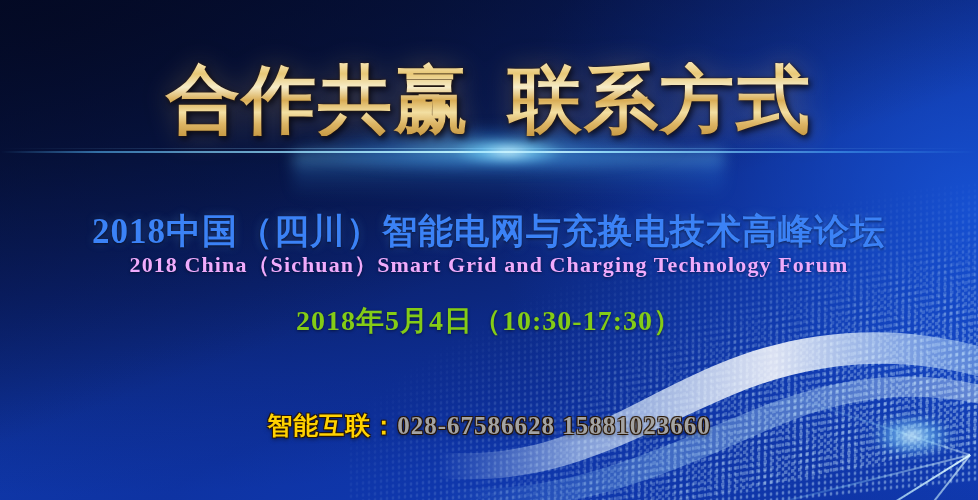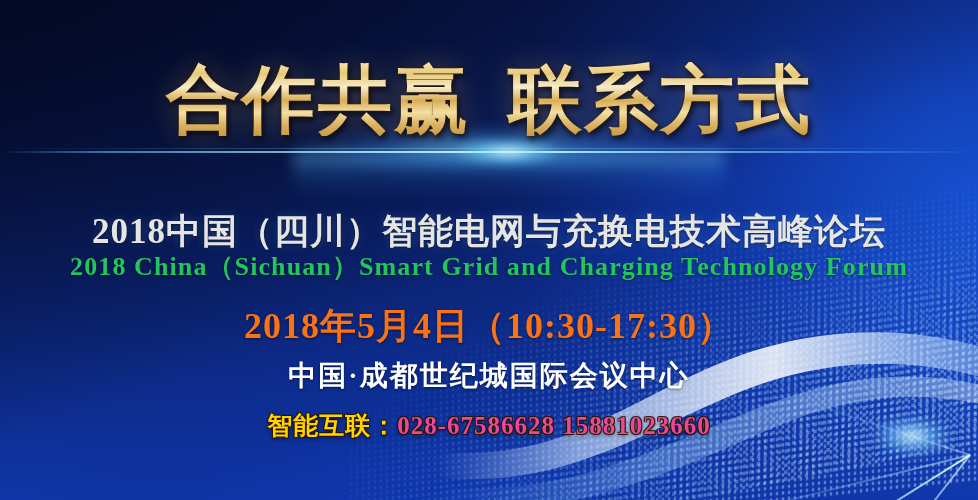--- a/index.html
+++ b/index.html
@@ -132,45 +132,45 @@
       drop-shadow(0 0 1px rgba(60,30,0,.85))
       drop-shadow(2px 3px 3px rgba(0,0,10,.75))
       drop-shadow(0 0 14px rgba(255,200,90,.22));
   }
   .headline .gap { display: inline-block; width: 38px; }
 
   
   .title-cn {
     position: absolute; left: 0; right: 0; top: 213px;
     text-align: center;
-    color: #e5e5e5;
+    color: #3b82f6;
     font-weight: 700;
     font-size: 35px;
     line-height: 1.06;
     letter-spacing: 1px;
     white-space: nowrap;
     text-shadow: 0 1px 3px rgba(0,0,0,.55), 0 0 10px rgba(120,190,255,.25);
   }
   .title-en {
     position: absolute; left: 0; right: 0; top: 253px;
     text-align: center;
-    color: #22c55e;
-    font-weight: 700;
-    font-size: 26px;
+    color: #f0abfc;
+    font-weight: 700;
+    font-size: 22px;
     line-height: 1.1;
     letter-spacing: 1.1px;
     white-space: nowrap;
     text-shadow: 0 1px 3px rgba(0,0,0,.5);
   }
   .line-date {
     position: absolute; left: 0; right: 0; top: 302px;
     text-align: center;
-    color: #f97316;
-    font-weight: 700;
-    font-size: 36px;
+    color: #84cc16;
+    font-weight: 700;
+    font-size: 28px;
     letter-spacing: 1px;
     white-space: nowrap;
     text-shadow: 0 1px 3px rgba(0,0,0,.5);
   }
   .line-venue {
     position: absolute; left: 0; right: 0; top: 357px;
     text-align: center;
     color: #ffffff;
     font-weight: 700;
     font-size: 28px;
@@ -186,21 +186,21 @@
     letter-spacing: 1px;
     white-space: nowrap;
     color: #ffd200;
     text-shadow:
       -1px -1px 0 rgba(40,20,0,.85),
        1px -1px 0 rgba(40,20,0,.85),
       -1px  1px 0 rgba(40,20,0,.85),
        1px  1px 0 rgba(40,20,0,.85),
        0 2px 4px rgba(0,0,0,.6);
   }
-  .line-contact .phones { color: #ec4899; }
+  .line-contact .phones { color: #a3a3a3; }
 </style>
 </head>
 <body>
 
 <div id="poster">
 
   <div class="bg-base"></div>
   <div class="bg-right-glow"></div>
   <div class="bg-bottom-glow"></div>
   <div class="bg-topshade"></div>
@@ -244,19 +244,18 @@
     <div class="beam-hot"></div>
   </div>
 
   <div class="headline">
     <span>合作共赢</span><span class="gap"></span><span>联系方式</span>
   </div>
 
   <div class="title-cn">2018中国（四川）智能电网与充换电技术高峰论坛</div>
   <div class="title-en">2018 China（Sichuan）Smart Grid and Charging Technology Forum</div>
   <div class="line-date">2018年5月4日（10:30-17:30）</div>
-  <div class="line-venue">中国·成都世纪城国际会议中心</div>
 
   <div class="line-contact">
     <span>智能互联：</span><span class="phones">028-67586628  15881023660</span>
   </div>
 
 </div>
 
 </body></html>

